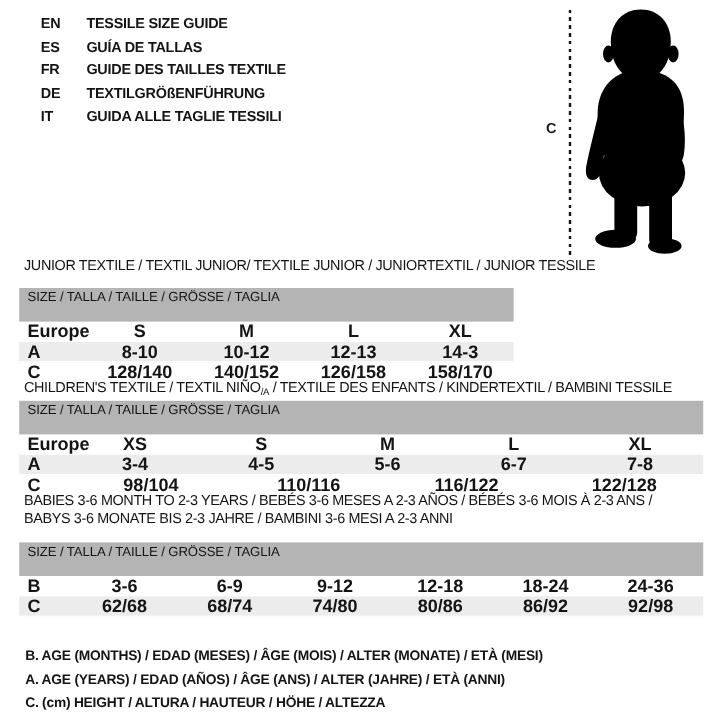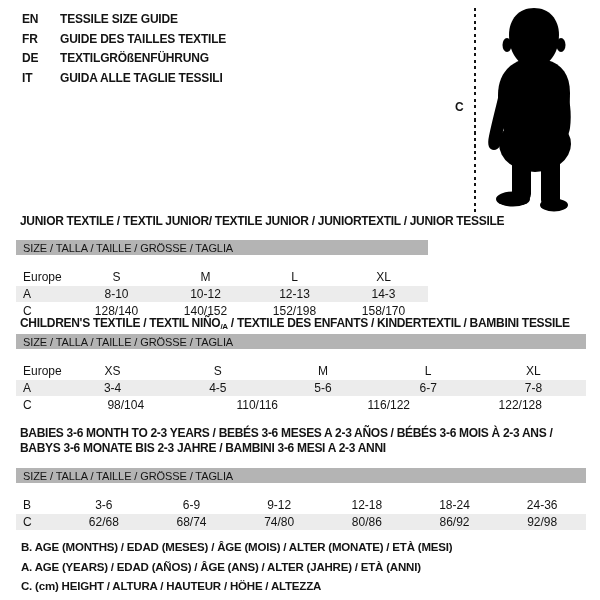--- a/index.html
+++ b/index.html
@@ -6,66 +6,70 @@
   html,body { width:600px; height:600px; background:#ffffff; }
   body {
     position:relative;
     font-family:"Liberation Sans", sans-serif;
     color:#141414;
     overflow:hidden;
   }
 
   
   .lang-list { position:absolute; left:22px; top:10px; }
-  .lang-row { display:flex; font-weight:bold; font-size:12px; line-height:19.5px; letter-spacing:-0.2px; }
+  .lang-row { display:flex; font-weight:bold; font-size:12px; line-height:19.5px; letter-spacing:-0.2px;margin-left:12px; }
   .lang-code { width:38px; }
 
   
   .figure { position:absolute; left:446px; top:0; width:150px; height:220px; }
   .measure-line {
     position:absolute; left:28px; top:8px; width:2px; height:205px;
     background:repeating-linear-gradient(to bottom, #141414 0 3px, transparent 3px 6.5px);
   }
   .measure-label { position:absolute; left:9px; top:100px; font-weight:bold; font-size:12px; }
   .baby-svg { position:absolute; left:40px; top:6px; }
 
   
   .section { position:absolute; left:16px; }
   .sec-junior   { top:214px; width:412px; }
   .sec-children { top:316px; width:570px; }
-  .sec-babies   { top:426px; width:570px; }
-  .sec-heading { font-weight:bold; font-size:12px; letter-spacing:-0.3px; line-height:15px; padding-left:4px; white-space:nowrap; }
+  .sec-babies   { top:410px; width:570px; }
+  .sec-heading { font-weight:normal; font-size:12px; letter-spacing:-0.3px; line-height:15px; padding-left:4px; white-space:nowrap; }
   .sec-junior .sec-heading   { margin-bottom:11px; }
   .sec-children .sec-heading { }
   .sec-babies .sec-heading   { margin-bottom:12px; }
   .sub { font-size:8px; vertical-align:-2px; }
 
   .size-bar {
-    background:#b4b4b4; height:15px; line-height:16px;
+    background:#b4b4b4; height:28px; line-height:16px;
     font-size:11px; padding-left:7px; letter-spacing:-0.1px;
-    margin-bottom:14px;
+    margin-bottom:0;
   }
-  .trow { display:flex; height:17px; line-height:17px; font-size:12px; border-bottom:1px solid #ffffff; }
+  .trow { display:flex; height:17px; line-height:17px; font-size:15px; border-bottom:1px solid #ffffff;font-weight:bold; }
   .trow.shaded { background:#ececec; }
   .rlabel { padding-left:7px; }
   .sec-junior .rlabel { width:56px; }
   .sec-children .rlabel, .sec-babies .rlabel { width:44px; }
   .cell { flex:1; text-align:center; }
 
   
   .footnotes { position:absolute; left:21px; top:538px; }
   .footnote { font-weight:bold; font-size:11.5px; line-height:19.5px; letter-spacing:-0.2px; white-space:nowrap; }
 </style>
 </head>
 <body>
 
 <div class="lang-list">
   <div class="lang-row">
     <span class="lang-code">EN</span>
     <span>TESSILE SIZE GUIDE</span>
+  </div>
+  <div class="lang-row">
+    <span class="lang-code">ES</span>
+    <span>GUÍA DE TALLAS</span>
   </div>
   <div class="lang-row">
     <span class="lang-code">FR</span>
     <span>GUIDE DES TAILLES TEXTILE</span>
   </div>
   <div class="lang-row">
     <span class="lang-code">DE</span>
     <span>TEXTILGRÖßENFÜHRUNG</span>
   </div>
   <div class="lang-row">
@@ -116,21 +120,21 @@
     <span class="rlabel">A</span>
     <span class="cell">8-10</span>
     <span class="cell">10-12</span>
     <span class="cell">12-13</span>
     <span class="cell">14-3</span>
   </div>
   <div class="trow">
     <span class="rlabel">C</span>
     <span class="cell">128/140</span>
     <span class="cell">140/152</span>
-    <span class="cell">152/198</span>
+    <span class="cell">126/158</span>
     <span class="cell">158/170</span>
   </div>
 </div>
 
 <div class="section sec-children">
   <div class="sec-heading"><span>CHILDREN'S TEXTILE / TEXTIL NIÑO</span><span class="sub">/A</span><span> / TEXTILE DES ENFANTS / KINDERTEXTIL / BAMBINI TESSILE</span></div>
   <div class="size-bar">SIZE / TALLA / TAILLE / GRÖSSE / TAGLIA</div>
   <div class="trow">
     <span class="rlabel">Europe</span>
     <span class="cell">XS</span>

